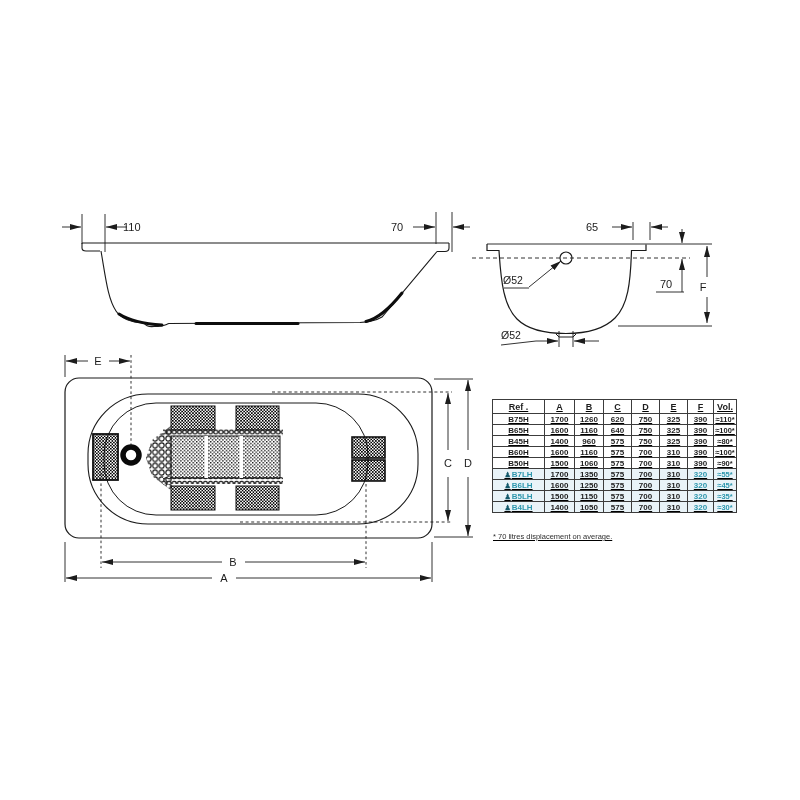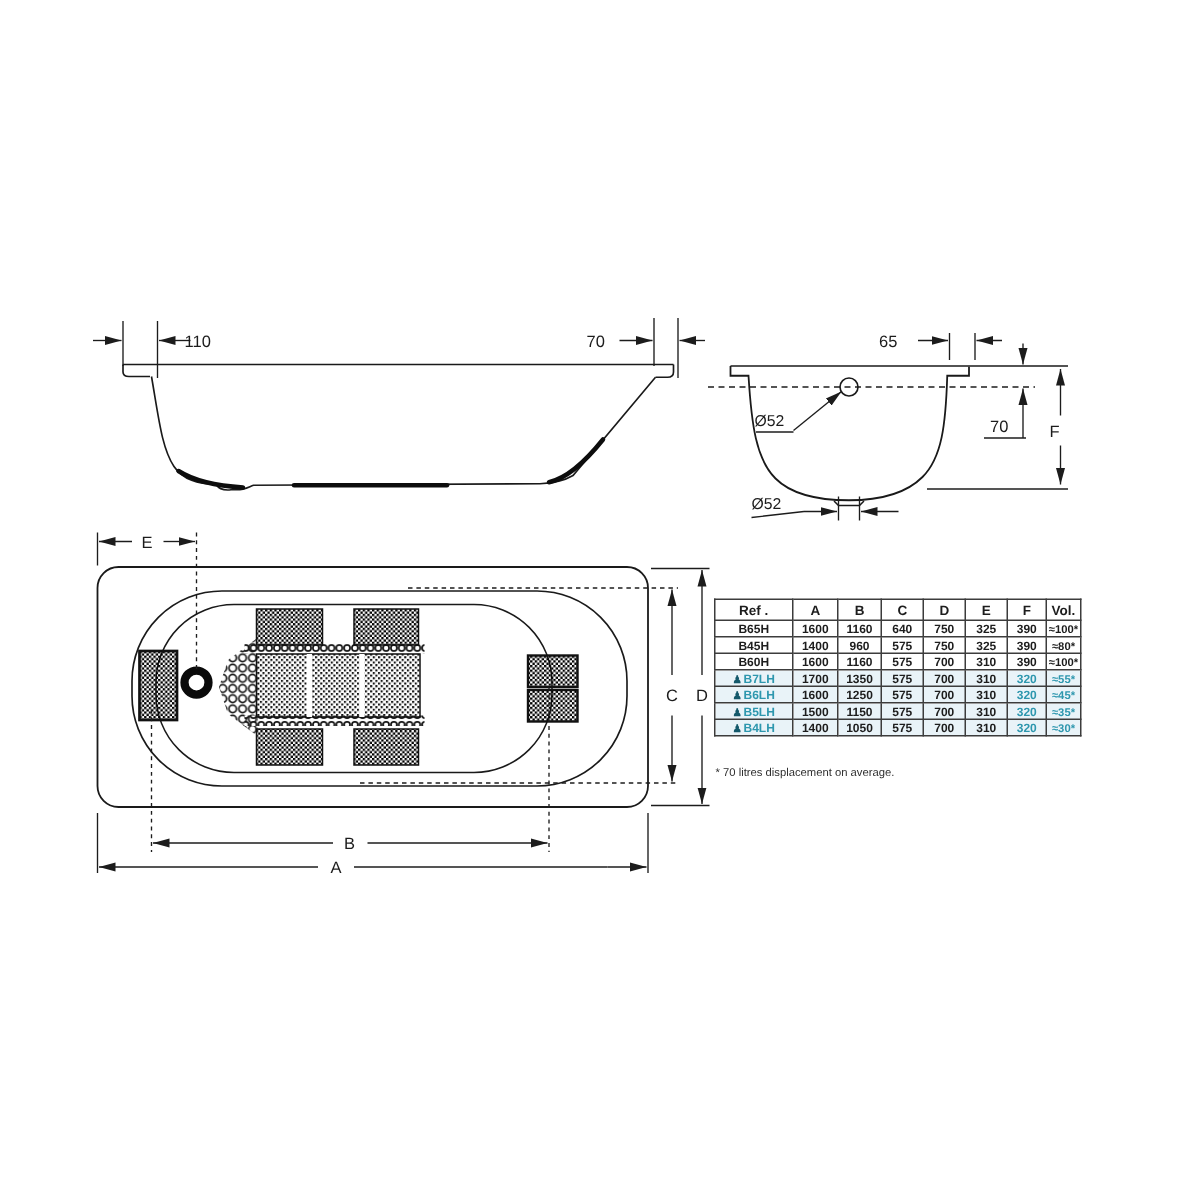--- a/index.html
+++ b/index.html
@@ -1,21 +1,21 @@
 <!DOCTYPE html>
 <html><head>
 <meta charset="utf-8">
 <style>
   html,body{margin:0;padding:0;background:#ffffff;}
   body{width:800px;height:800px;font-family:"Liberation Sans",sans-serif;}
   .canvas{position:relative;width:800px;height:800px;background:#fff;overflow:hidden;}
   svg{position:absolute;}
   .dim{font-size:11px;fill:#1c1c1c;font-family:"Liberation Sans",sans-serif;}
   .dimS{font-size:10.5px;fill:#1c1c1c;font-family:"Liberation Sans",sans-serif;}
-  .spec{position:absolute;left:476px;top:399px;width:250px;}
+  .spec{position:absolute;left:492px;top:399px;width:250px;text-decoration:underline;}
   table{border-collapse:collapse;table-layout:fixed;width:244px;background:#fff;}
   th,td{border:1px solid #3c3c3c;text-align:center;padding:0;overflow:hidden;white-space:nowrap;}
   th{height:13px;font-size:9px;font-weight:bold;color:#1d1d1d;}
   td{height:10px;font-size:8px;font-weight:bold;color:#1d1d1d;}
   td.vol{font-size:7.5px;}
   tr.hl td{background:#e9f3f8;}
   td.teal{color:#2e97ae;}
   .person-icon{color:#14596b;font-size:7px;margin-right:1px;line-height:1;}
   .footnote{margin-top:19px;font-size:7.5px;color:#2e2e2e;padding-left:1px;}
 </style>
@@ -191,20 +191,30 @@
             <th>B</th>
             <th>C</th>
             <th>D</th>
             <th>E</th>
             <th>F</th>
             <th>Vol.</th>
           </tr>
       </thead>
       <tbody>
           <tr>
+            <td>B75H</td>
+            <td>1700</td>
+            <td>1260</td>
+            <td>620</td>
+            <td>750</td>
+            <td>325</td>
+            <td>390</td>
+            <td class="vol">≈110*</td>
+          </tr>
+          <tr>
             <td>B65H</td>
             <td>1600</td>
             <td>1160</td>
             <td>640</td>
             <td>750</td>
             <td>325</td>
             <td>390</td>
             <td class="vol">≈100*</td>
           </tr>
           <tr>
@@ -220,20 +230,30 @@
           <tr>
             <td>B60H</td>
             <td>1600</td>
             <td>1160</td>
             <td>575</td>
             <td>700</td>
             <td>310</td>
             <td>390</td>
             <td class="vol">≈100*</td>
           </tr>
+          <tr>
+            <td>B50H</td>
+            <td>1500</td>
+            <td>1060</td>
+            <td>575</td>
+            <td>700</td>
+            <td>310</td>
+            <td>390</td>
+            <td class="vol">≈90*</td>
+          </tr>
           <tr class="hl">
             <td class="teal"><span class="person-icon">♟</span>B7LH</td>
             <td>1700</td>
             <td>1350</td>
             <td>575</td>
             <td>700</td>
             <td>310</td>
             <td class="teal">320</td>
             <td class="vol teal">≈55*</td>
           </tr>

